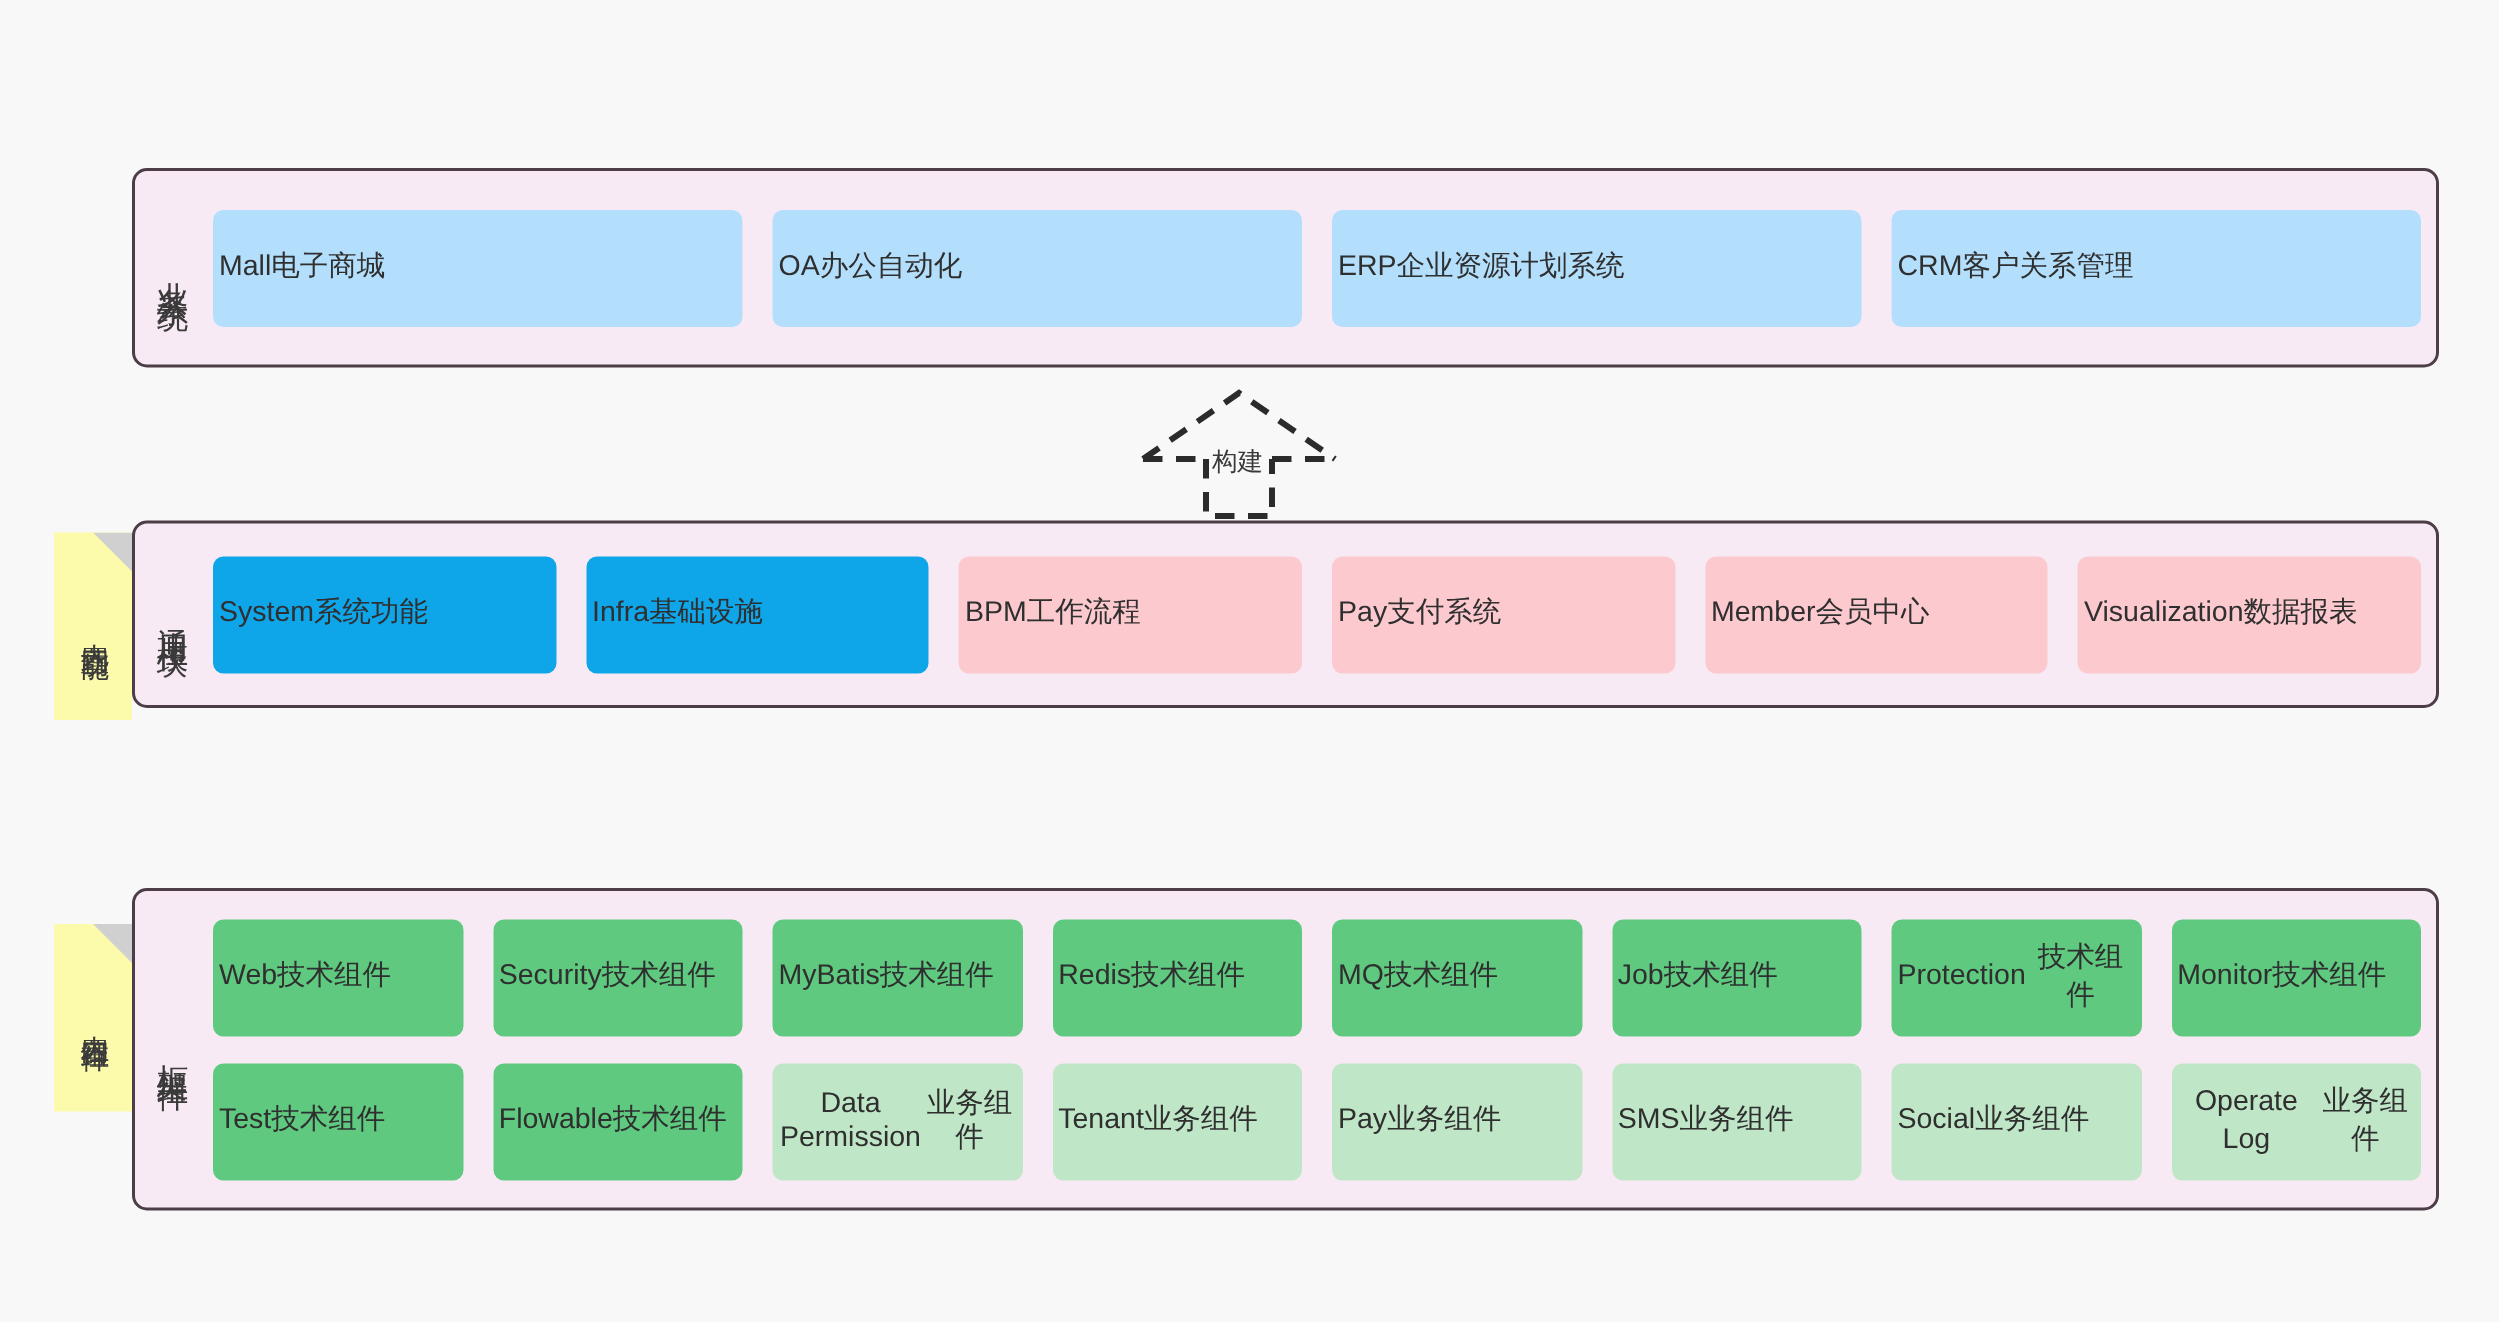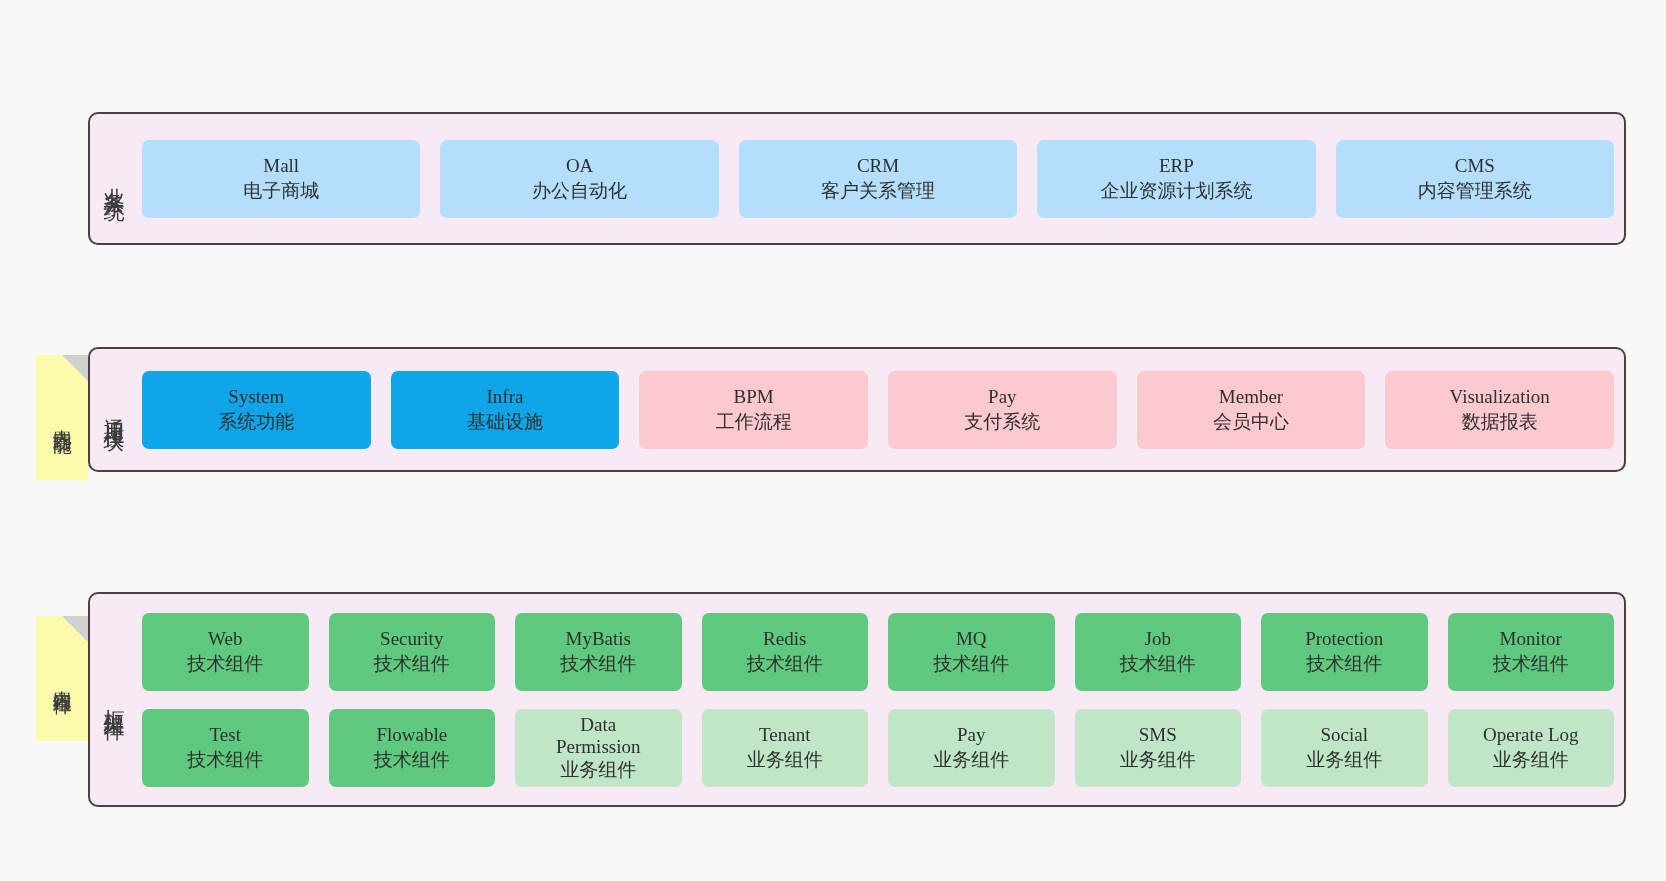--- a/index.html
+++ b/index.html
@@ -54,31 +54,29 @@
     box-sizing:border-box;
   }
   .row + .row{margin-top:18px;}
 
   
   .node{
     flex:1 1 0;
     min-width:0;
     border-radius:7px;
     display:flex;
-    flex-direction:column;
-    align-items:center;
-    justify-content:center;
+    flex-direction:row;
+    align-items:center;
     text-align:center;
     font-size:19px;
     line-height:1.28;
     color:#2f2f2f;
     box-sizing:border-box;
     padding:6px 4px;
     user-select:none;
-    font-family:Liberation Serif, serif;
   }
   .node .n-en{display:block;}
   .node .n-cn{display:block;}
 
   .blue   {background:#b3dffc;}
   .red    {background:#0ea5e9;}
   .pinkbox{background:#fcc9ce;}
   .green  {background:#5ec97f;}
   .lgreen {background:#bfe6c6;}
 
@@ -132,35 +130,42 @@
       <div class="row">
         <div class="node blue h78">
           <span class="n-en">Mall</span>
           <span class="n-cn">电子商城</span>
         </div>
         <div class="node blue h78">
           <span class="n-en">OA</span>
           <span class="n-cn">办公自动化</span>
         </div>
         <div class="node blue h78">
+          <span class="n-en">ERP</span>
+          <span class="n-cn">企业资源计划系统</span>
+        </div>
+        <div class="node blue h78">
           <span class="n-en">CRM</span>
           <span class="n-cn">客户关系管理</span>
         </div>
-        <div class="node blue h78">
-          <span class="n-en">ERP</span>
-          <span class="n-cn">企业资源计划系统</span>
-        </div>
-        <div class="node blue h78">
-          <span class="n-en">CMS</span>
-          <span class="n-cn">内容管理系统</span>
-        </div>
       </div>
     </div>
   </div>
 
+  <div class="connector" style="left:758px; top:258px; width:150px; height:90px;">
+    <svg width="150" height="90" viewBox="0 0 150 90">
+
+      <polyline points="4,48 68,4 132,48" fill="none" stroke="#2b2b2b" stroke-width="4" stroke-dasharray="13,9" stroke-linecap="butt"></polyline>
+
+      <polyline points="46,48 46,86 90,86 90,48" fill="none" stroke="#2b2b2b" stroke-width="4" stroke-dasharray="13,9" stroke-linecap="butt"></polyline>
+      <polyline points="4,48 46,48" fill="none" stroke="#2b2b2b" stroke-width="4" stroke-dasharray="13,9"></polyline>
+      <polyline points="90,48 132,48" fill="none" stroke="#2b2b2b" stroke-width="4" stroke-dasharray="13,9"></polyline>
+    </svg>
+    <span class="conn-label" style="left:50px; top:38px;">构建</span>
+  </div>
 
   <div class="note" style="left:36px; top:355px; width:52px; height:125px;">
     <span class="fold"></span>
     <span>内置功能</span>
   </div>
 
   <div class="layer" style="left:88px; top:347px; width:1538px; height:125px;">
     <div class="layer-title">通用模块</div>
     <div class="layer-body">
       <div class="row">

